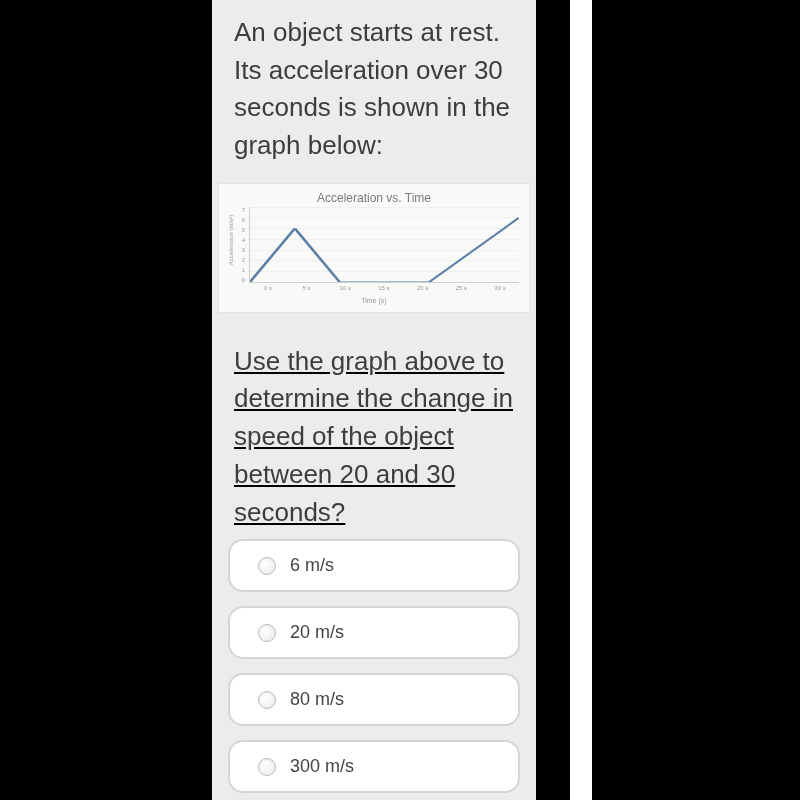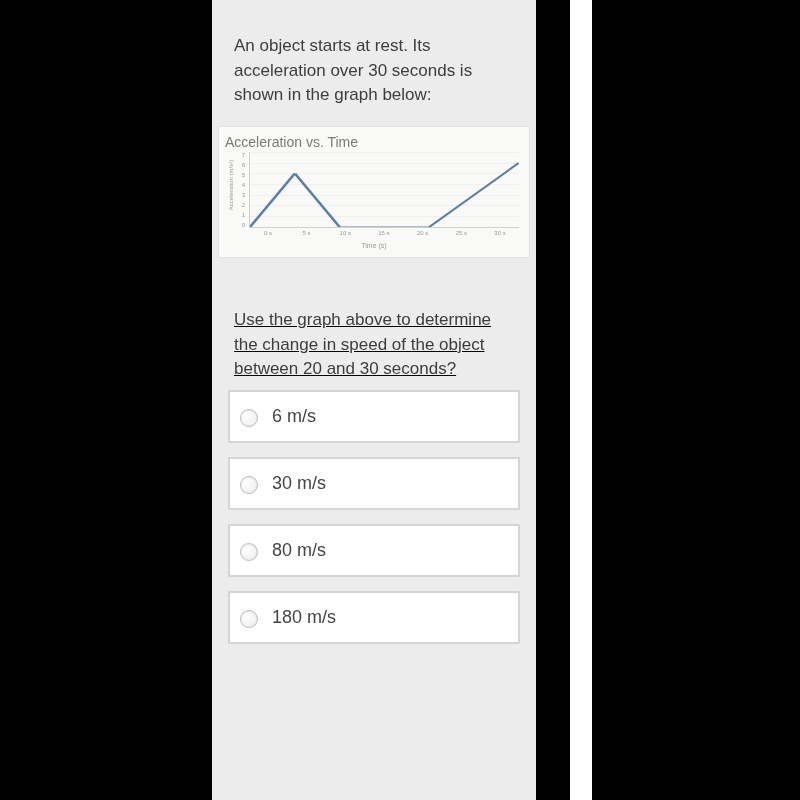--- a/index.html
+++ b/index.html
@@ -9,26 +9,26 @@
 
   
   .panel { position:absolute; left:212px; top:0; width:324px; height:800px;
            background:#ececec; }
   
   .white-col { position:absolute; left:570px; top:0; width:22px; height:800px;
                background:#fff; }
 
   
   .question-block { padding:14px 22px 0 22px; }
-  .q-text { color:#3d3d3d; font-size:17px; line-height:1.45;margin-top:20px; }
+  .q-text { color:#3d3d3d; font-size:26px; line-height:1.45; }
 
   
   .chart-card { margin:18px 6px 6px 6px; background:#f9f9f7;
                 border:1px solid #e3e3e0; padding:6px 6px 6px 6px; }
-  .chart-title { text-align:left; font-size:14px; color:#7a7a7a;
+  .chart-title { text-align:center; font-size:12px; color:#7a7a7a;
                  padding:1px 0 2px 0; }
   .chart-body { position:relative; height:88px; }
   .y-axis-label-wrap { position:absolute; left:0; top:0; bottom:12px; width:10px; }
   .y-axis-label { position:absolute; left:-24px; top:30px; width:60px;
                   text-align:center; font-size:6px; color:#999;
                   transform:rotate(-90deg); transform-origin:center center; }
   .y-ticks { position:absolute; left:10px; top:0; bottom:12px; width:10px;
              display:flex; flex-direction:column; justify-content:space-between; }
   .y-tick { font-size:6px; color:#999; text-align:right; }
   .plot-area { position:absolute; left:24px; right:4px; top:0; bottom:12px;
@@ -42,23 +42,23 @@
              display:flex; justify-content:space-between; }
   .x-tick { font-size:6px; color:#999; width:14%; text-align:center; }
   .x-axis-label { text-align:center; font-size:7px; color:#999;
                   padding-top:2px; padding-bottom:2px; }
 
   
   .question-block.sub { padding-top:24px;text-decoration:underline; }
 
   
   .options { padding:8px 16px 0 16px; }
-  .option { background:#fff; border:2px solid #d5d5d5; border-radius:1px;
-            padding:14px 10px; margin-bottom:14px;
-            display:flex; align-items:flex-end; cursor:pointer; }
+  .option { background:#fff; border:2px solid #d5d5d5; border-radius:15px;
+            padding:14px 28px; margin-bottom:14px;
+            display:flex; align-items:center; cursor:pointer; }
   .radio { width:16px; height:16px; border:1px solid #bcbcbc; border-radius:50%;
            margin-right:14px; flex-shrink:0;
            background:radial-gradient(circle at 35% 35%, #ffffff 0%, #f2f2f2 60%, #e5e5e5 100%);
            box-shadow:inset 0 1px 1px rgba(0,0,0,.06); }
   .option-label { color:#444; font-size:18px; }
 </style>
 </head>
 <body>
 
 <div class="stage">
@@ -119,26 +119,26 @@
       <div class="q-text">Use the graph above to determine the change in speed of the object between 20 and 30 seconds?</div>
     </div>
 
     <div class="options">
       <div class="option">
         <span class="radio"></span>
         <span class="option-label">6 m/s</span>
       </div>
       <div class="option">
         <span class="radio"></span>
-        <span class="option-label">30 m/s</span>
+        <span class="option-label">20 m/s</span>
       </div>
       <div class="option">
         <span class="radio"></span>
         <span class="option-label">80 m/s</span>
       </div>
       <div class="option">
         <span class="radio"></span>
-        <span class="option-label">180 m/s</span>
+        <span class="option-label">300 m/s</span>
       </div>
     </div>
 
   </div>
 </div>
 
 </body></html>

